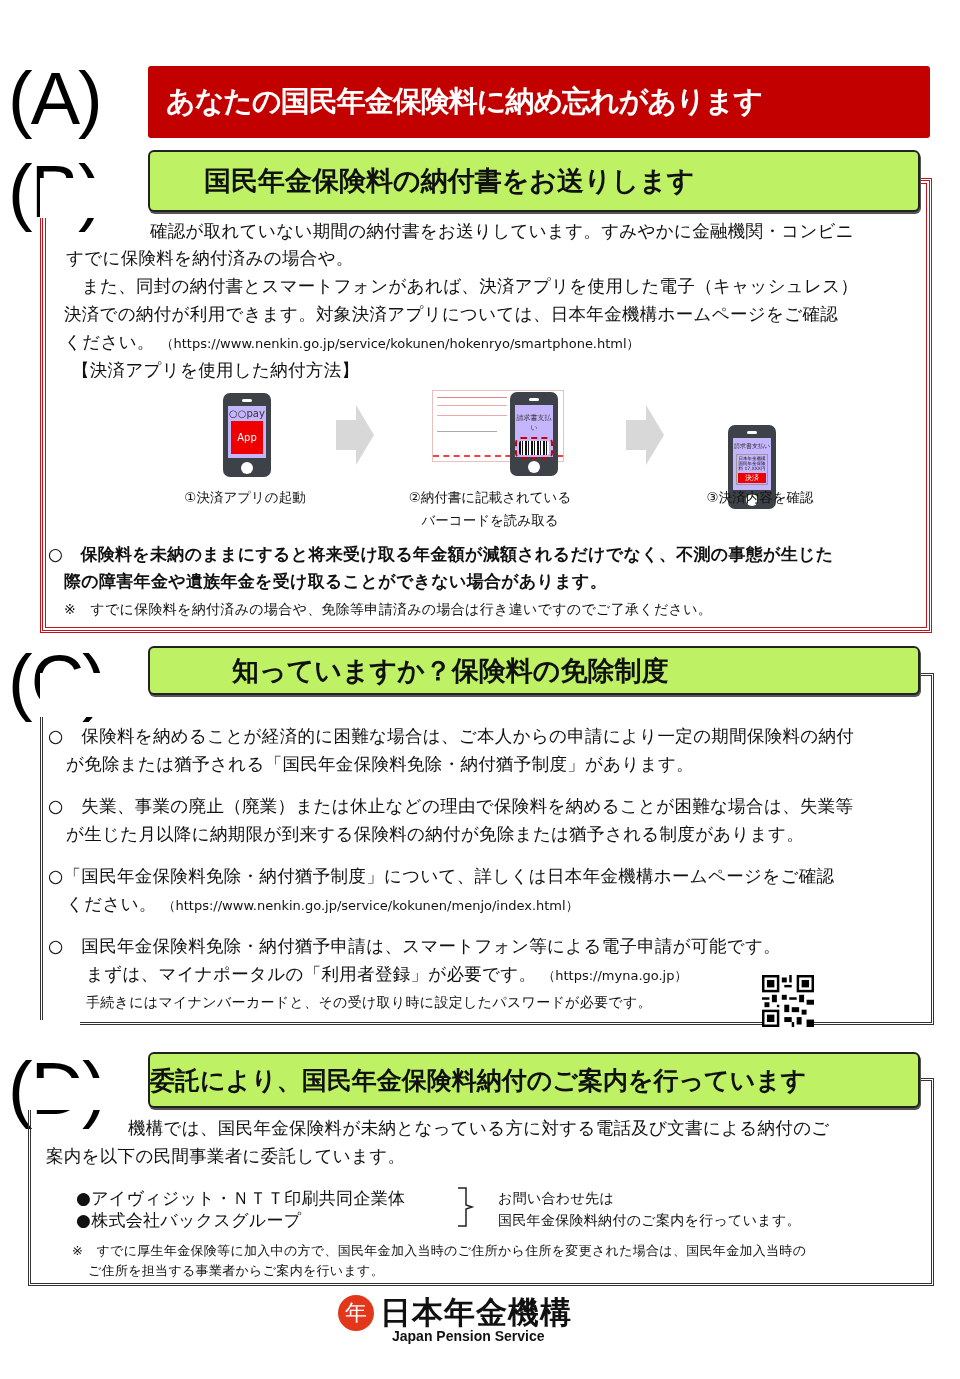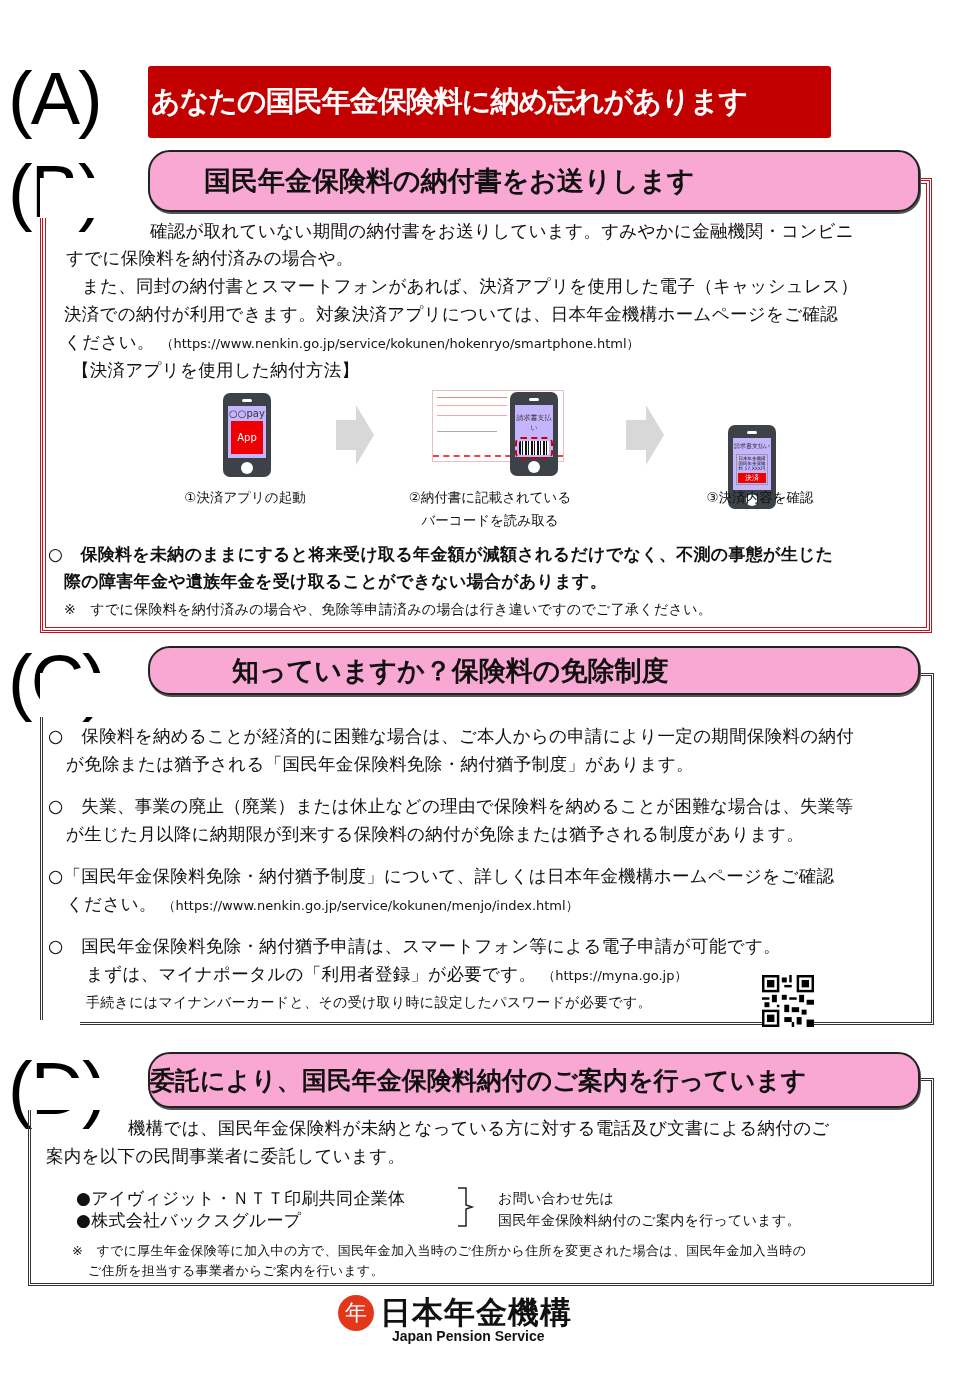--- a/index.html
+++ b/index.html
@@ -1,24 +1,24 @@
 <!DOCTYPE html>
 <html><head>
 <meta charset="utf-8">
 <style>
   html, body { margin:0; padding:0; background:#fff; }
   body { width:960px; height:1379px; position:relative; overflow:hidden;
          font-family:"DejaVu Sans", "Liberation Sans", sans-serif; color:#111; }
   .abs { position:absolute; }
   .letter { position:absolute; font-family:"Liberation Sans", sans-serif; font-size:74px; line-height:1;
             color:#000; letter-spacing:-2px; }
-  .banner-a { left:148px; top:66px; width:683px; height:72px; background:#c30000;
+  .banner-a { left:148px; top:66px; width:782px; height:72px; background:#c30000;
               border-radius:3px; color:#fff; font-weight:bold; font-size:29px;
-              display:flex; align-items:center; padding-left:3px; box-sizing:border-box; letter-spacing:-1px;text-align:center; }
-  .hdr { position:absolute; background:#f9a8d4; border:2px solid #222; border-radius:22px;
+              display:flex; align-items:center; padding-left:18px; box-sizing:border-box; letter-spacing:-1px;text-align:center; }
+  .hdr { position:absolute; background:#bef264; border:2px solid #222; border-radius:6px;
          font-weight:bold; color:#111; display:flex; align-items:center; box-sizing:border-box;
          box-shadow:1px 2px 0 #555; }
   .frame-red { position:absolute; border:3px double #c0141c; box-sizing:border-box; }
   .frame-red::after { content:""; position:absolute; inset:2px; border:1px solid #c0141c; }
   .frame-blk { position:absolute; border:3px double #333; box-sizing:border-box; }
   .t { position:absolute; font-size:17.5px; line-height:28px; white-space:nowrap; letter-spacing:0.3px; }
   .url { font-size:13px; letter-spacing:0; }
   .small { font-size:14px; }
   .bold { font-weight:bold; }
   .phone { position:absolute; width:48px; height:84px; background:#3c4248; border-radius:7px; }

